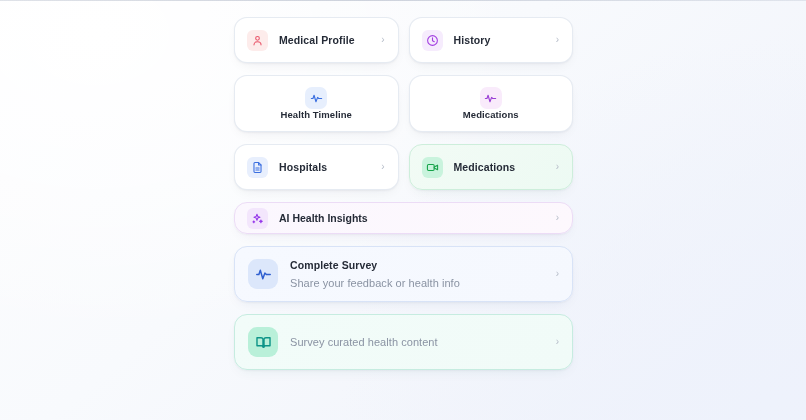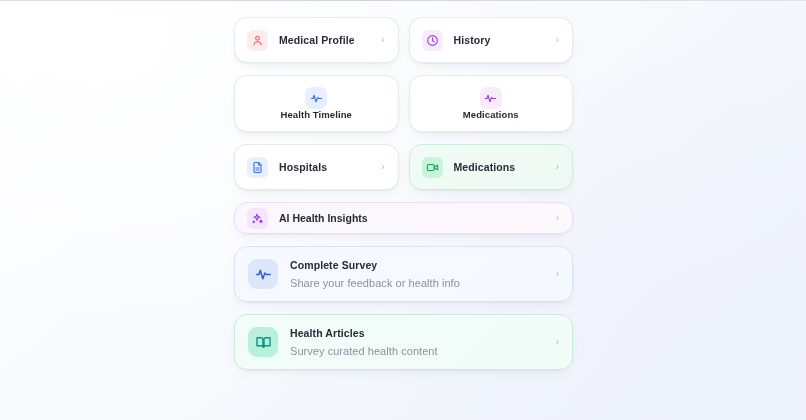--- a/index.html
+++ b/index.html
@@ -322,20 +322,19 @@
   <div class="row">
     <div class="card banner-lg tint-teal">
       <span class="ico chip-mint">
         <svg width="17" height="17" viewBox="0 0 24 24" fill="none" stroke="#0d9488" stroke-width="2" stroke-linecap="round" stroke-linejoin="round">
           <path d="M2.8 5.2h5.6A3 3 0 0 1 11.4 8.2v10.6a2.3 2.3 0 0 0-2.3-2.3H2.8z"></path>
           <path d="M21.2 5.2h-5.6a3 3 0 0 0-3 3v10.6a2.3 2.3 0 0 1 2.3-2.3h6.3z"></path>
           <path d="M12 8.5v10"></path>
         </svg>
       </span>
       <span class="txt">
-        <span class="title">Health Articles</span>
         <span class="sub">Survey curated health content</span>
       </span>
       <span class="chev">›</span>
     </div>
   </div>
 
 </div>
 
 </body></html>

